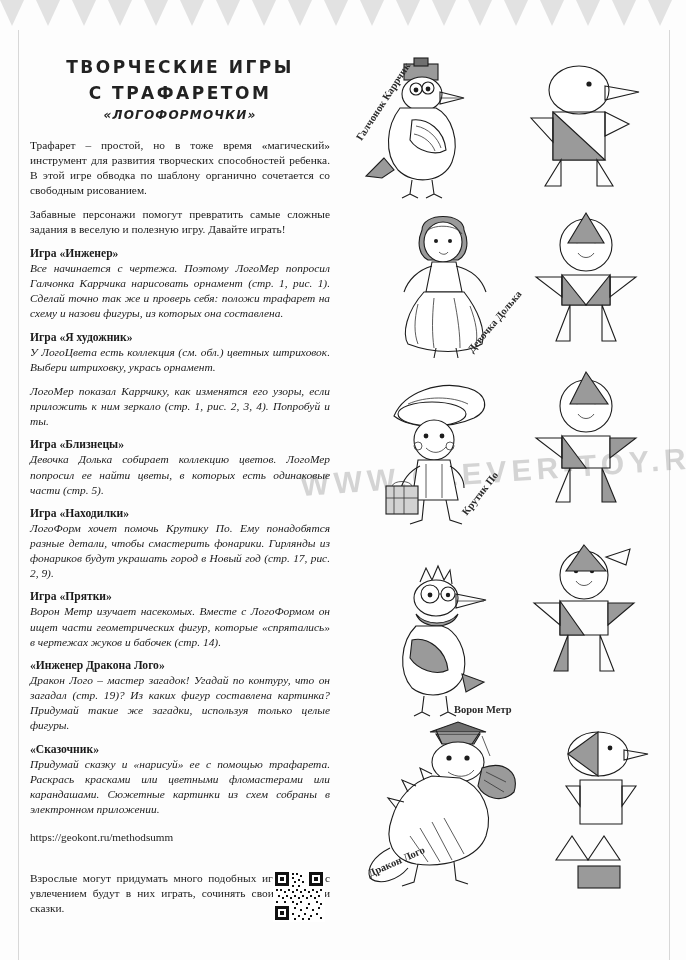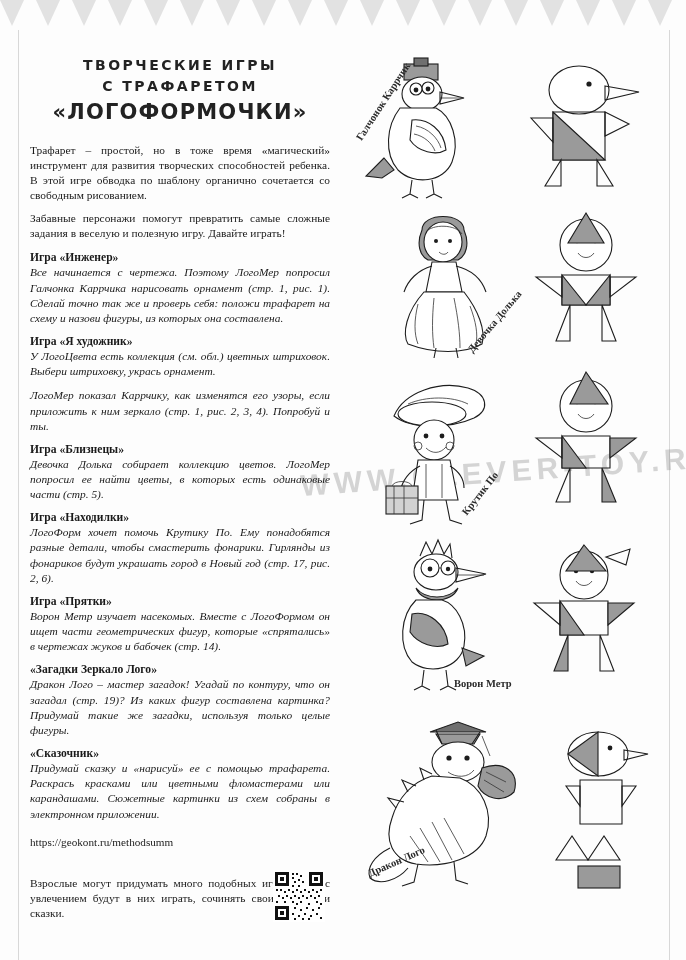--- a/index.html
+++ b/index.html
@@ -67,26 +67,27 @@
 
   .title {
     text-align: center;
     font-family: "DejaVu Sans", sans-serif;
     font-weight: bold;
     color: #222;
     line-height: 1.5;
     margin-bottom: 14px;
   }
   .title .l1, .title .l2 {
-    font-size: 14px;
+    font-size: 17px;
     letter-spacing: 2.5px;
   }
   .title .l3 {
-    font-size: 21px;
+    font-size: 12px;
     letter-spacing: 1.2px;
+    font-style: italic;
   }
 
   p.body {
     font-size: 11.4px;
     line-height: 1.33;
     text-align: justify;
     margin: 0 0 8px 0;
     font-family: "Liberation Serif", serif;
   }
   p.body.tight { margin-bottom: 10px; }
@@ -225,30 +226,30 @@
       <p>ЛогоМер показал Каррчику, как изменятся его узоры, если приложить к ним зеркало (стр. 1, рис. 2, 3, 4). Попробуй и ты.</p>
     </div>
 
     <div class="game-block">
       <h3 class="game">Игра «Близнецы»</h3>
       <p>Девочка Долька собирает коллекцию цветов. ЛогоМер попросил ее найти цветы, в которых есть одинаковые части (стр. 5).</p>
     </div>
 
     <div class="game-block">
       <h3 class="game">Игра «Находилки»</h3>
-      <p>ЛогоФорм хочет помочь Крутику По. Ему понадобятся разные детали, чтобы смастерить фонарики. Гирлянды из фонариков будут украшать город в Новый год (стр. 17, рис. 2, 6).</p>
+      <p>ЛогоФорм хочет помочь Крутику По. Ему понадобятся разные детали, чтобы смастерить фонарики. Гирлянды из фонариков будут украшать город в Новый год (стр. 17, рис. 2, 9).</p>
     </div>
 
     <div class="game-block">
       <h3 class="game">Игра «Прятки»</h3>
       <p>Ворон Метр изучает насекомых. Вместе с ЛогоФормом он ищет части геометрических фигур, которые «спрятались» в чертежах жуков и бабочек (стр. 14).</p>
     </div>
 
     <div class="game-block">
-      <h3 class="game">«Загадки Зеркало Лого»</h3>
+      <h3 class="game">«Инженер Дракона Лого»</h3>
       <p>Дракон Лого – мастер загадок! Угадай по контуру, что он загадал (стр. 19)? Из каких фигур составлена картинка? Придумай такие же загадки, используя только целые фигуры.</p>
     </div>
 
     <div class="game-block">
       <h3 class="game">«Сказочник»</h3>
       <p>Придумай сказку и «нарисуй» ее с помощью трафарета. Раскрась красками или цветными фломастерами или карандашами. Сюжетные картинки из схем собраны в электронном приложении.</p>
     </div>
 
     <div class="link-row">
       <a class="link" href="#">https://geokont.ru/methodsumm</a>
@@ -458,21 +459,21 @@
         <path class="gray" d="M64 2 L86 34 L48 34 Z"></path>
         <path class="ink" d="M40 66 L88 66 L88 98 L40 98 Z"></path>
         <path class="gray" d="M40 66 L64 98 L40 98 Z"></path>
         <path class="ink" d="M14 68 L40 68 L40 88 Z"></path>
         <path class="gray" d="M114 68 L88 68 L88 88 Z"></path>
         <path class="ink" d="M48 98 L48 132 L34 132 Z"></path>
         <path class="gray" d="M80 98 L80 132 L94 132 Z"></path>
       </svg>
     </div>
 
-    <div class="fig-row" style="left:28px; top:490px;">
+    <div class="fig-row" style="left:28px; top:516px;">
       <svg class="art" width="150" height="160" viewBox="0 0 150 160">
 
         <path class="ink" d="M52 18 L58 4 L64 16 L70 2 L76 16 L82 6 L84 20"></path>
 
         <ellipse class="white" cx="68" cy="34" rx="22" ry="18"></ellipse>
 
         <path class="ink" d="M88 30 L118 36 L88 44 Z"></path>
         <path class="ink-thin" d="M88 37 L116 37"></path>
 
         <circle class="ink" cx="62" cy="30" r="9"></circle>

